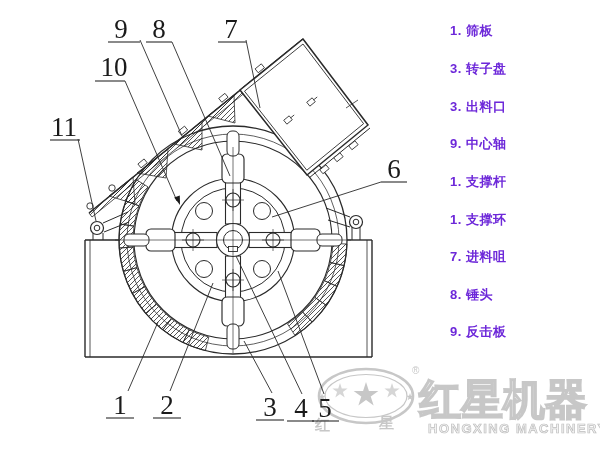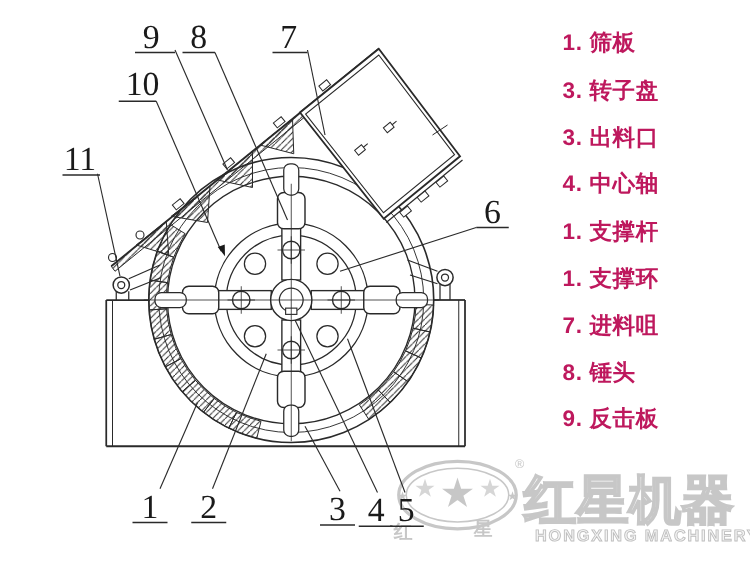--- a/index.html
+++ b/index.html
@@ -8,21 +8,21 @@
          font-family:"Liberation Sans",sans-serif;}
   svg{position:absolute;left:0;top:0;}
   .ln{stroke:var(--line);fill:none;}
   .wfill{fill:#fff;stroke:var(--line);}
   .hseg{fill:url(#hatch);stroke:var(--line);stroke-width:0.8;}
   .thin{stroke:var(--line);stroke-width:0.65;fill:none;}
   .leader{stroke:var(--line);stroke-width:0.9;fill:none;}
   .callout{font-family:"Liberation Serif","DejaVu Serif",serif;font-size:27px;fill:#1a1a1a;
            text-anchor:middle;}
   .legend{position:absolute;left:450px;top:0;width:150px;height:450px;}
-  .legend-item{position:absolute;left:0;font-size:18px;font-weight:bold;color:#be185d;
+  .legend-item{position:absolute;left:0;font-size:13px;font-weight:bold;color:#6d28d9;
                letter-spacing:0.5px;white-space:nowrap;}
   .wm-cn{font-size:42px;font-weight:bold;fill:#fdfdfd;stroke:var(--wm);stroke-width:1.6;}
   .wm-en{font-size:13px;font-weight:bold;fill:#f4f4f4;stroke:#bdbdbd;stroke-width:0.7;letter-spacing:1.5px;}
   .wm-sm{font-size:15px;fill:var(--wm);font-weight:bold;}
   .wm-reg{font-size:10px;fill:var(--wm);}
 </style>
 </head>
 <body>
 
 <div class="stage">
@@ -234,20 +234,20 @@
     <line class="ln" x1="95" y1="81" x2="125" y2="81" stroke-width="1.1"></line>
     <text class="callout" x="64" y="136">11</text>
     <line class="ln" x1="50" y1="140" x2="80" y2="140" stroke-width="1.1"></line>
   </g>
 </svg>
 
 <div class="legend">
   <div class="legend-item" style="top:22px">1. 筛板</div>
   <div class="legend-item" style="top:60px">3. 转子盘</div>
   <div class="legend-item" style="top:98px">3. 出料口</div>
-  <div class="legend-item" style="top:135px">4. 中心轴</div>
+  <div class="legend-item" style="top:135px">9. 中心轴</div>
   <div class="legend-item" style="top:173px">1. 支撑杆</div>
   <div class="legend-item" style="top:211px">1. 支撑环</div>
   <div class="legend-item" style="top:248px">7. 进料咀</div>
   <div class="legend-item" style="top:286px">8. 锤头</div>
   <div class="legend-item" style="top:323px">9. 反击板</div>
 </div>
 </div>
 
 </body></html>

